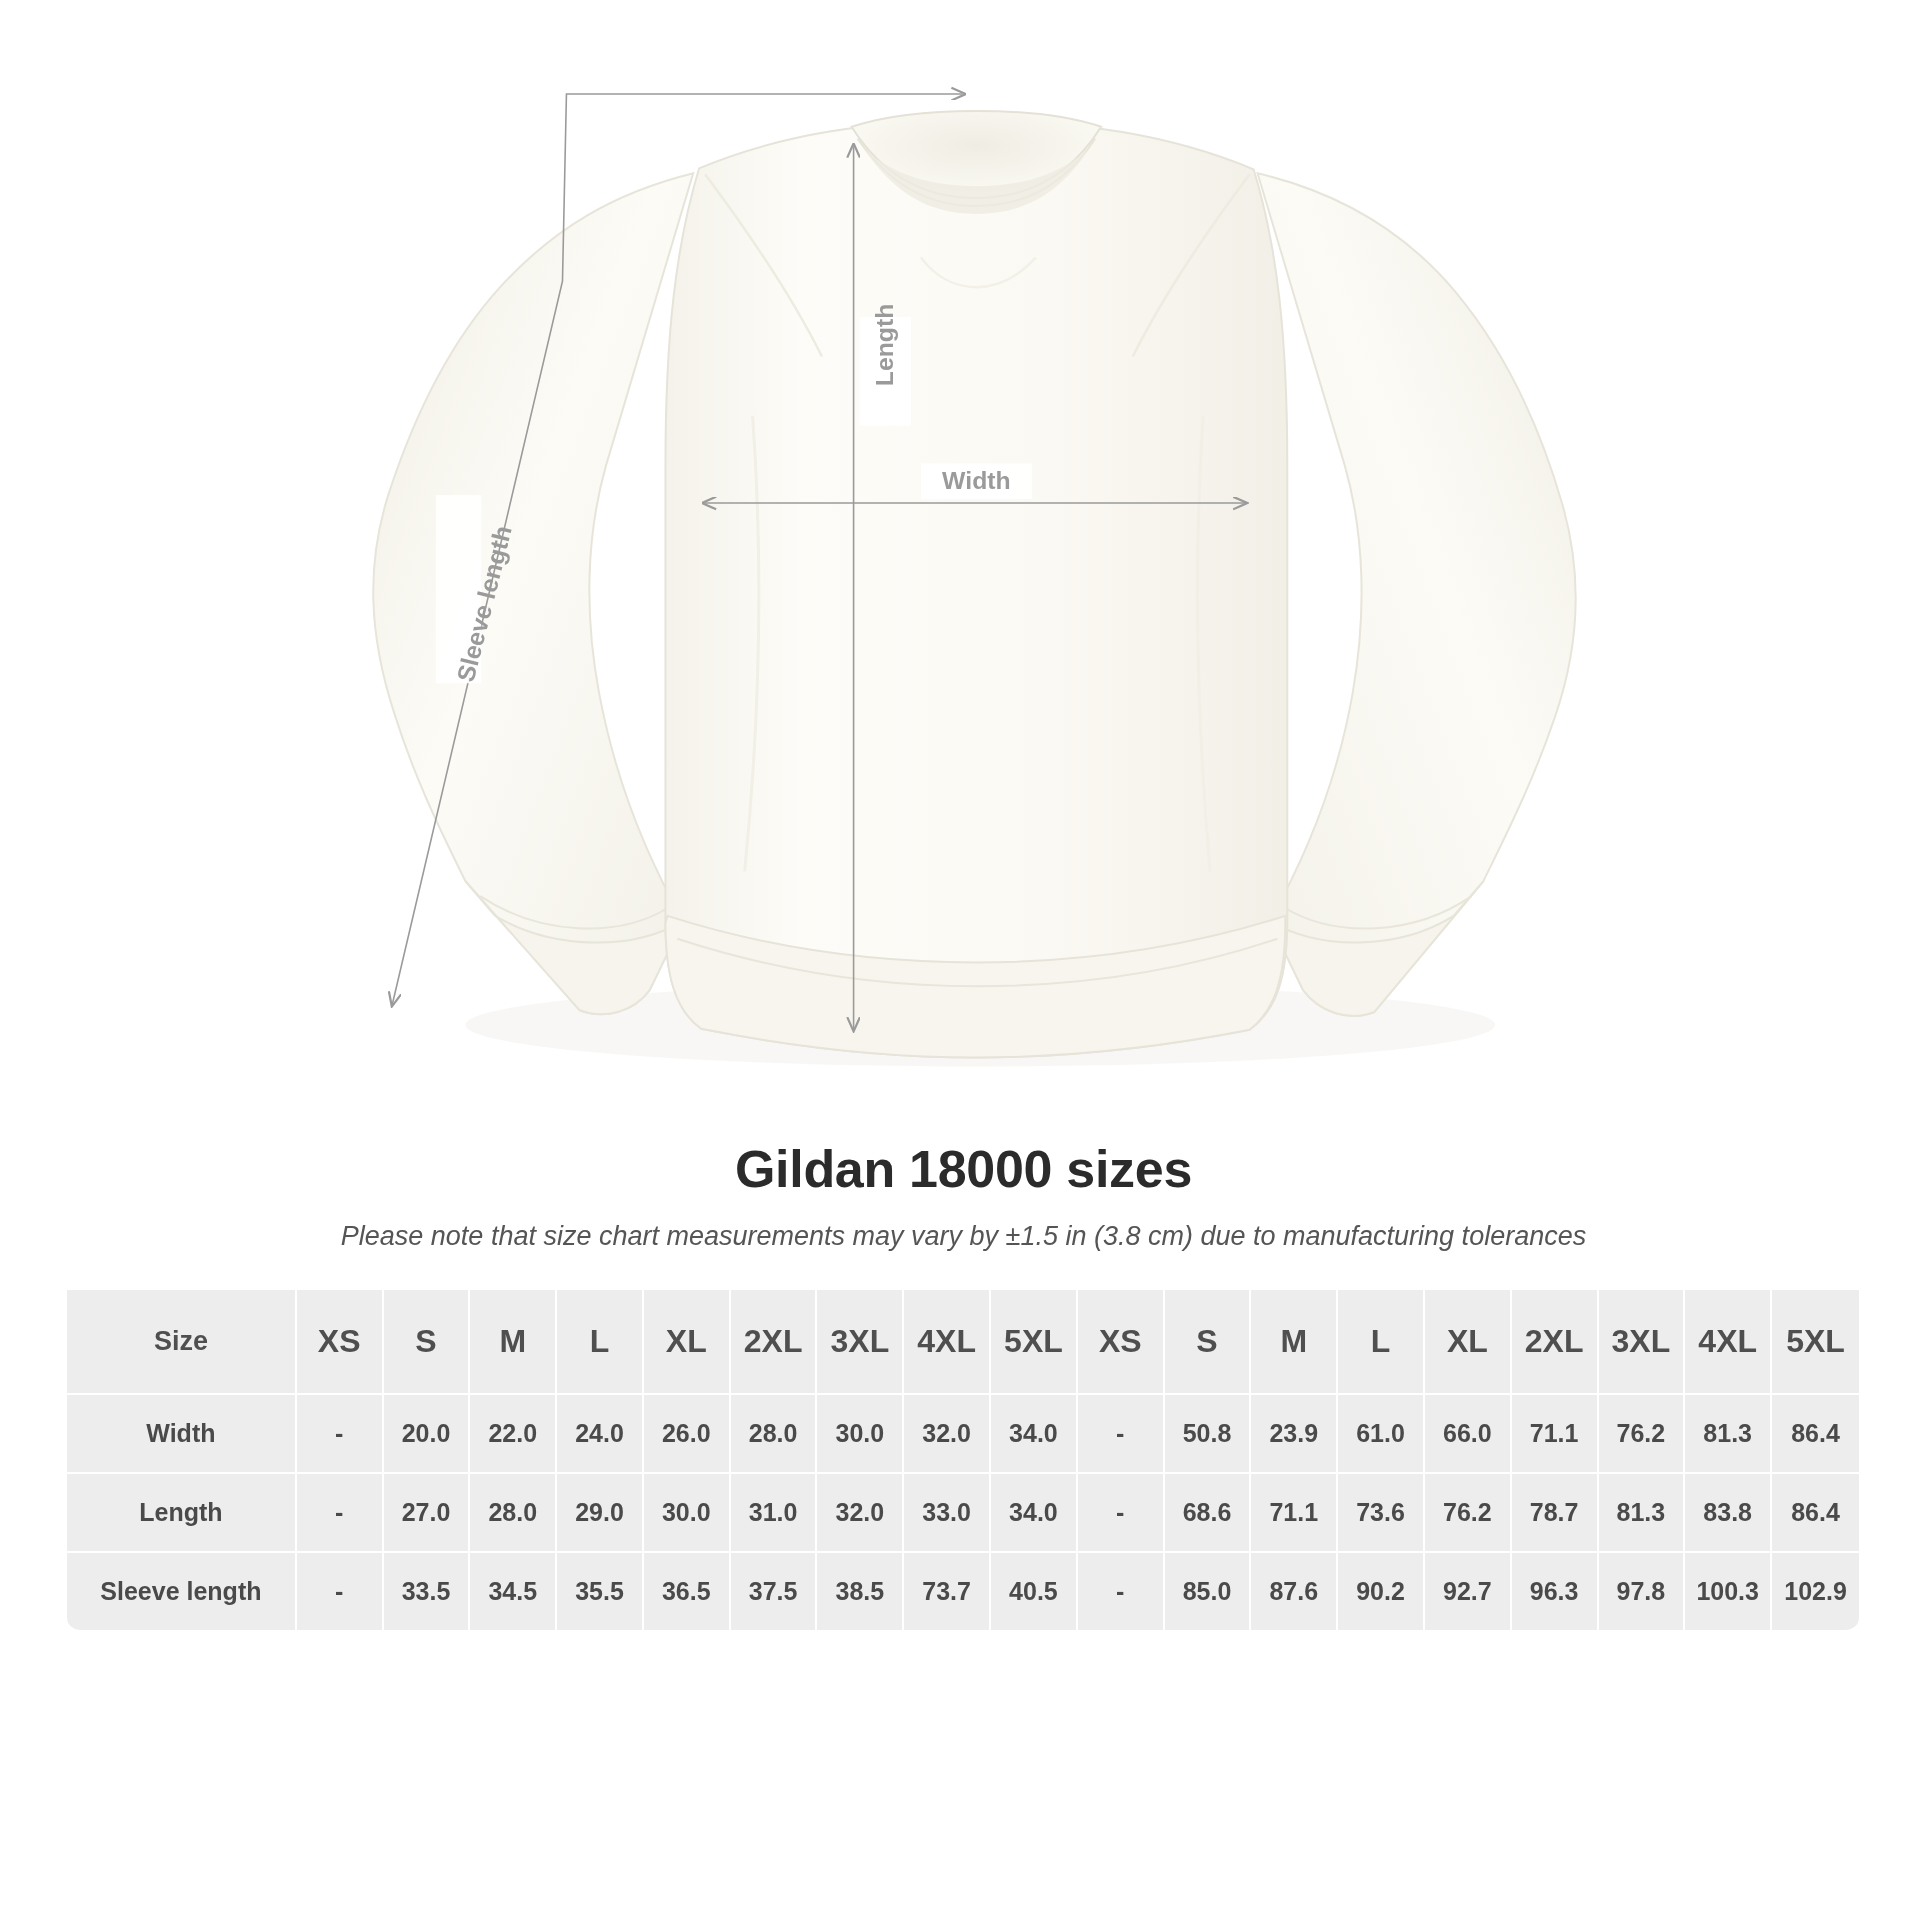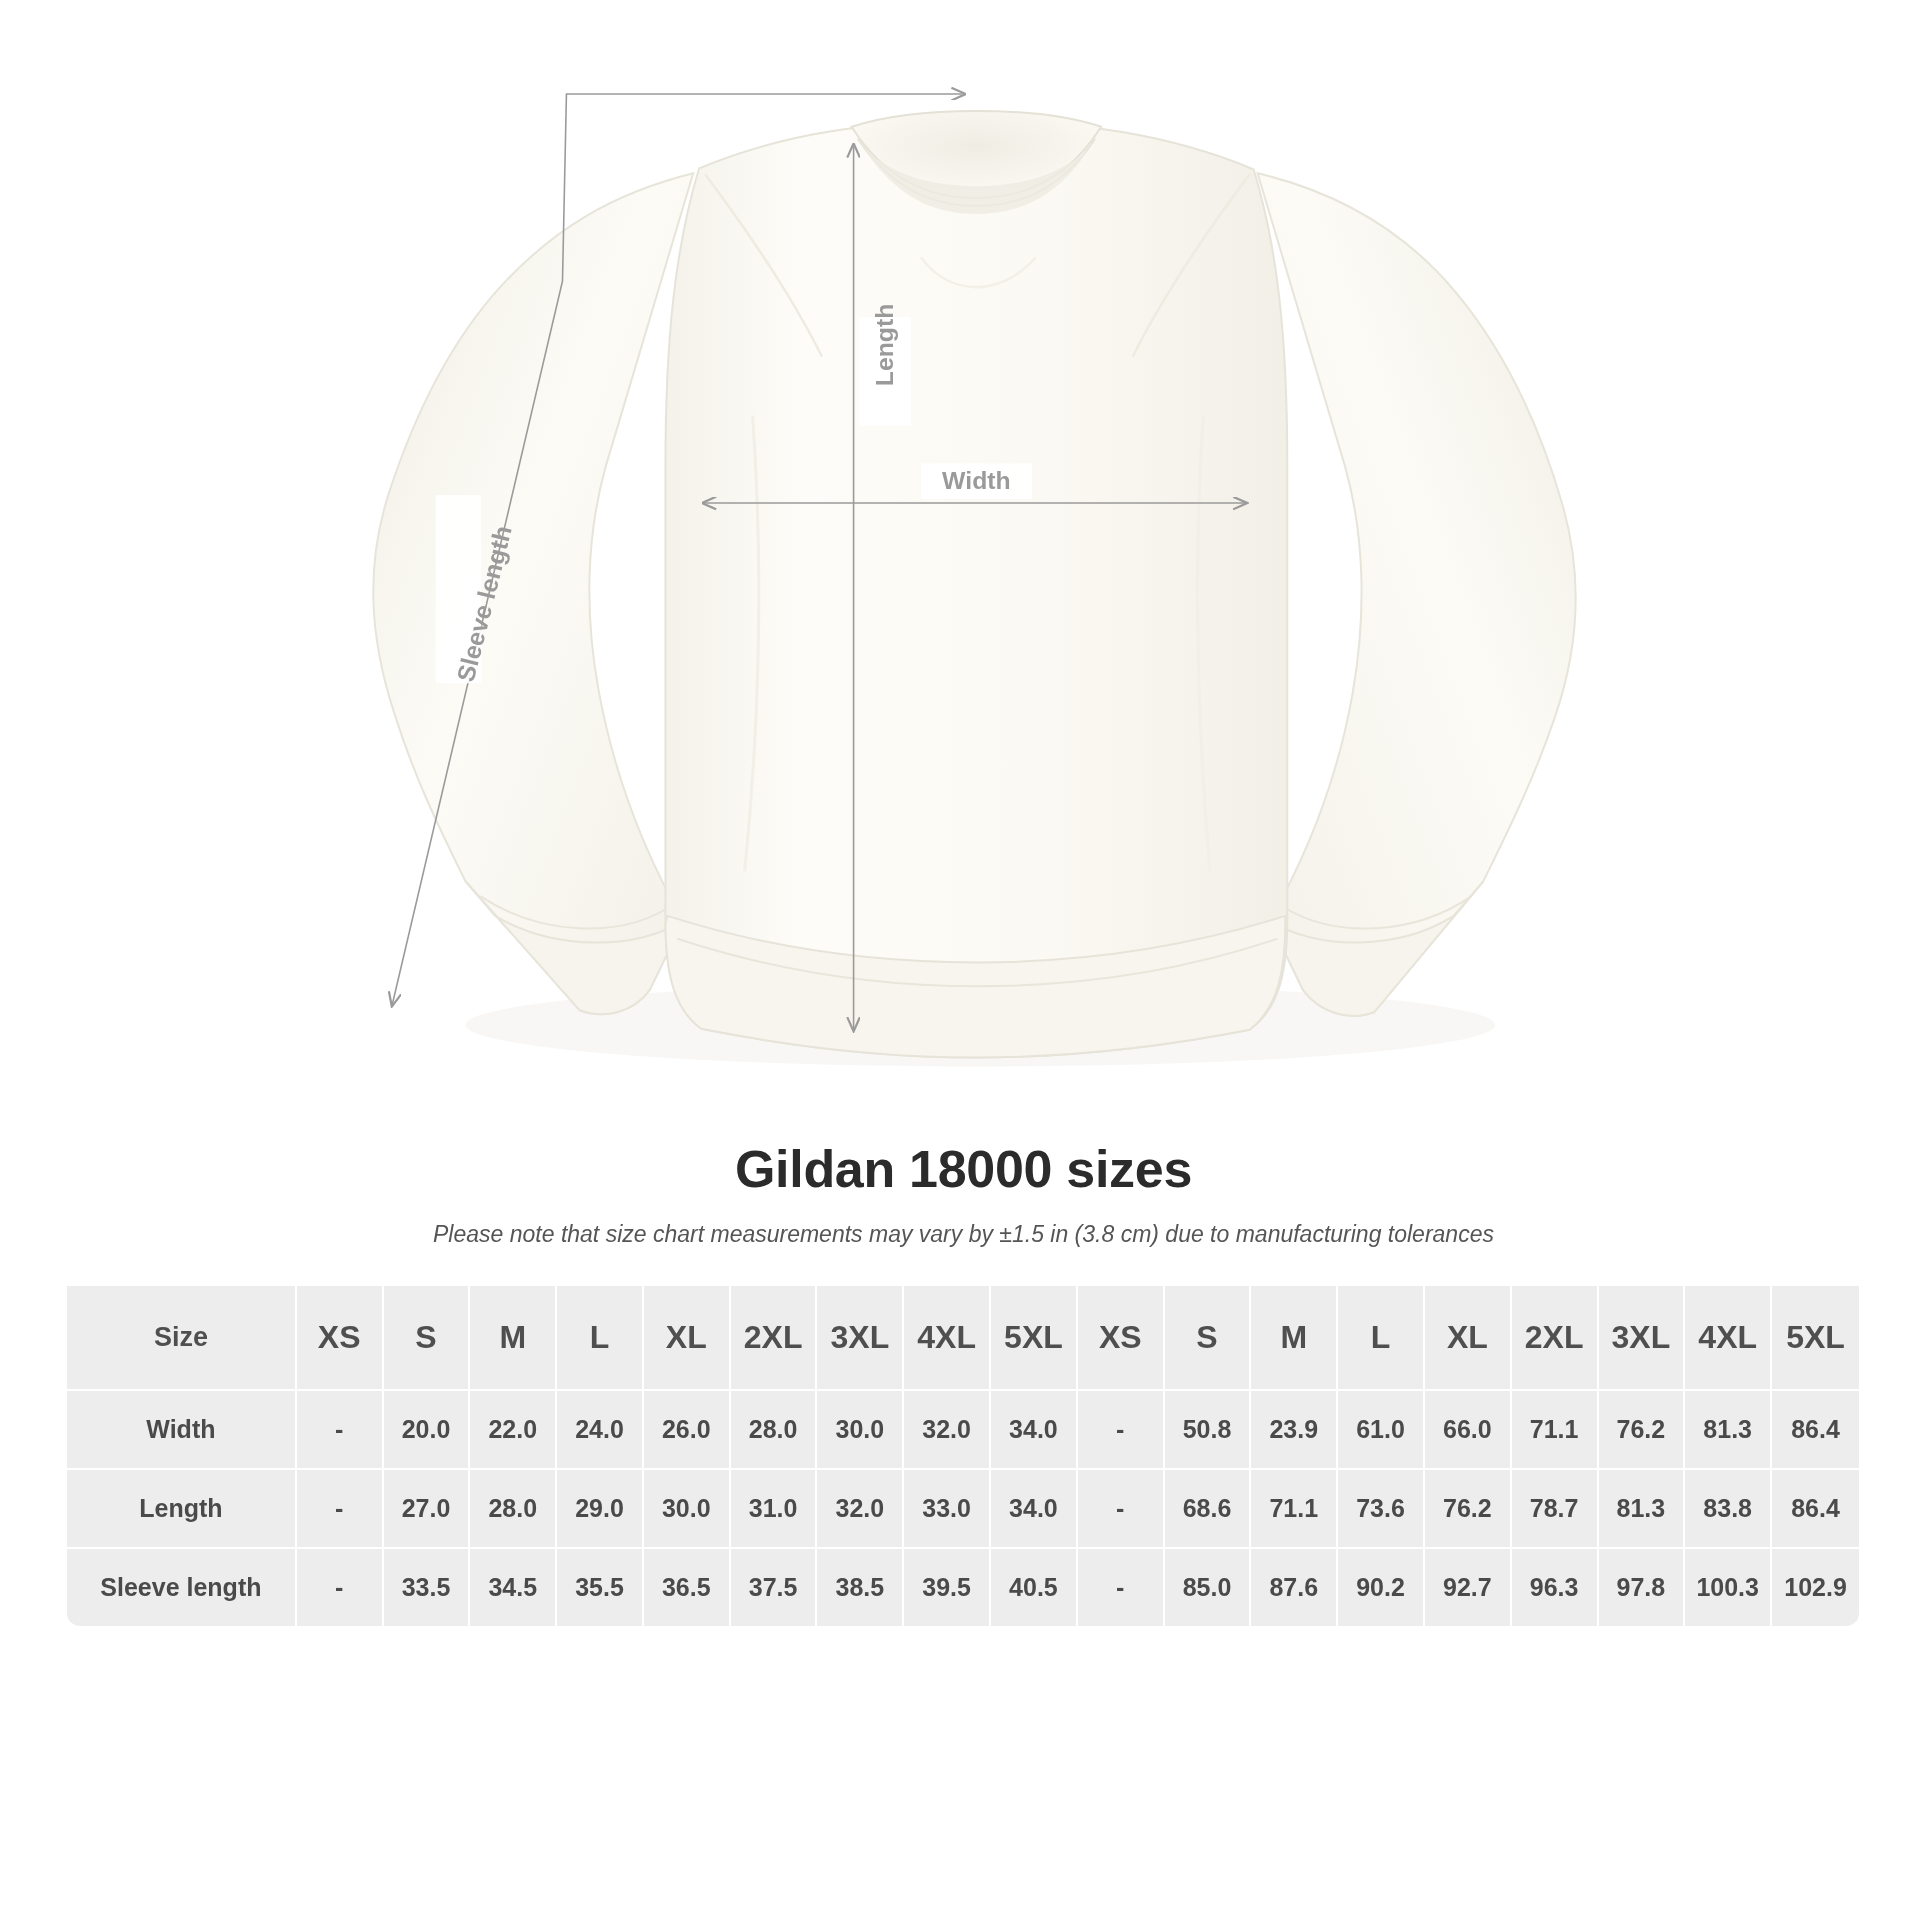--- a/index.html
+++ b/index.html
@@ -33,21 +33,21 @@
     text-align: center;
     margin-top: 30px;
   }
   #chart-title {
     font-size: 52px;
     font-weight: bold;
     color: #2b2b2b;
     letter-spacing: -0.3px;
   }
   #chart-note {
-    font-size: 23px;
+    font-size: 27px;
     font-style: italic;
     color: #555555;
     margin-top: 22px;
   }
 
   
   #table-wrap {
     margin: 38px 67px 0 67px;
   }
   table.size-table {
@@ -346,21 +346,21 @@
 
       <tr class="last-row">
         <td class="rowlabel">Sleeve length</td>
         <td>-</td>
         <td>33.5</td>
         <td>34.5</td>
         <td>35.5</td>
         <td>36.5</td>
         <td>37.5</td>
         <td>38.5</td>
-        <td>39.5</td>
+        <td>73.7</td>
         <td>40.5</td>
         <td>-</td>
         <td>85.0</td>
         <td>87.6</td>
         <td>90.2</td>
         <td>92.7</td>
         <td>96.3</td>
         <td>97.8</td>
         <td>100.3</td>
         <td>102.9</td>

